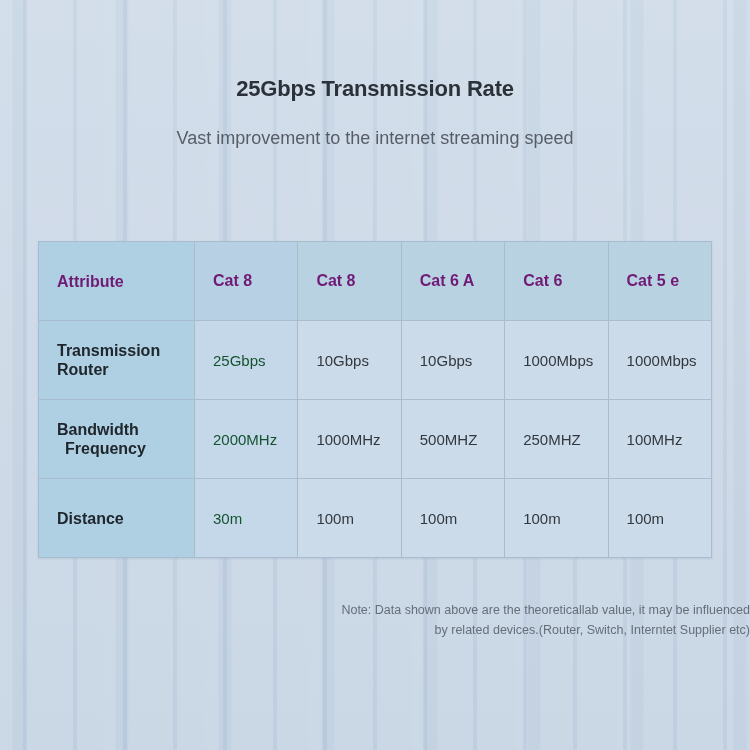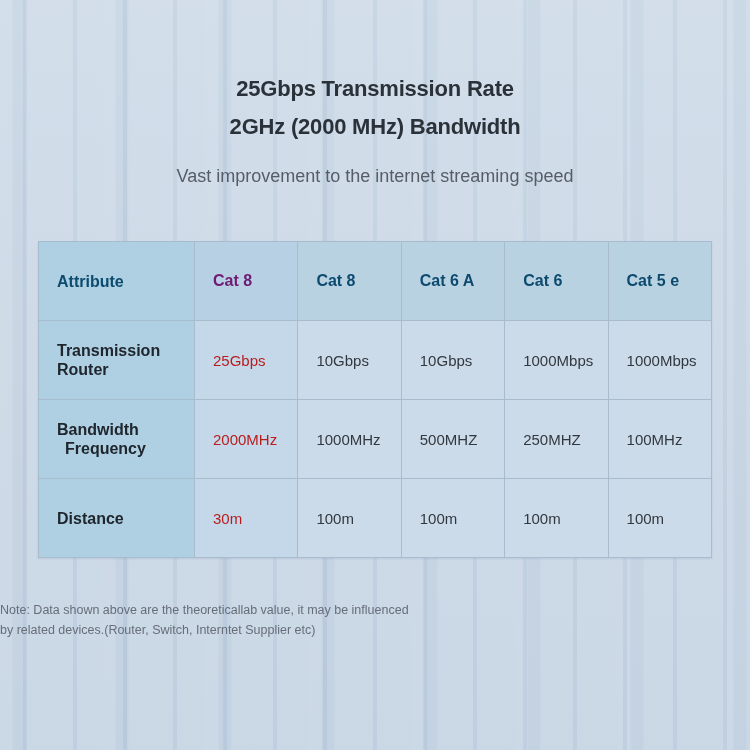--- a/index.html
+++ b/index.html
@@ -104,59 +104,58 @@
     font-weight: bold;
     font-size: 16px;
     color: #20262d;
     line-height: 19px;
   }
   
   table.spec tr.head td {
     background-color: #b9d2e2;
     font-weight: bold;
     font-size: 16px;
-    color: #0c4a6e;
+    color: #701a75;
   }
   table.spec tr.head td.attr {
     background-color: #aed0e2;
   }
   
   table.spec td.hl {
     background-color: #c5d8ea;
-    color: #b91c1c;
+    color: #14532d;
   }
   table.spec tr.head td.hl {
     background-color: #b7d0e3;
     color: #701a75;
   }
   .wrap2 { display: block; }
   .indent { padding-left: 8px; display: block; }
 
   
   .note {
     position: absolute;
     top: 600px;
     left: 0;
     width: 750px;
-    text-align: left;
+    text-align: right;
     font-size: 12.5px;
     line-height: 20px;
     color: #666e79;
     z-index: 3;
   }
   .note span { display: block; white-space: nowrap; }
 </style>
 </head>
 <body>
 
 <div id="page">
 
   <div class="header">
     <div class="title-line">25Gbps Transmission Rate</div>
-    <div class="title-line">2GHz (2000 MHz) Bandwidth</div>
     <div class="subtitle">Vast improvement to the internet streaming speed</div>
   </div>
 
   <div class="table-wrap">
     <table class="spec">
       <tbody>
         <tr class="head">
           <td class="attr">Attribute</td>
           <td class="hl">Cat 8</td>
           <td>Cat 8</td>

